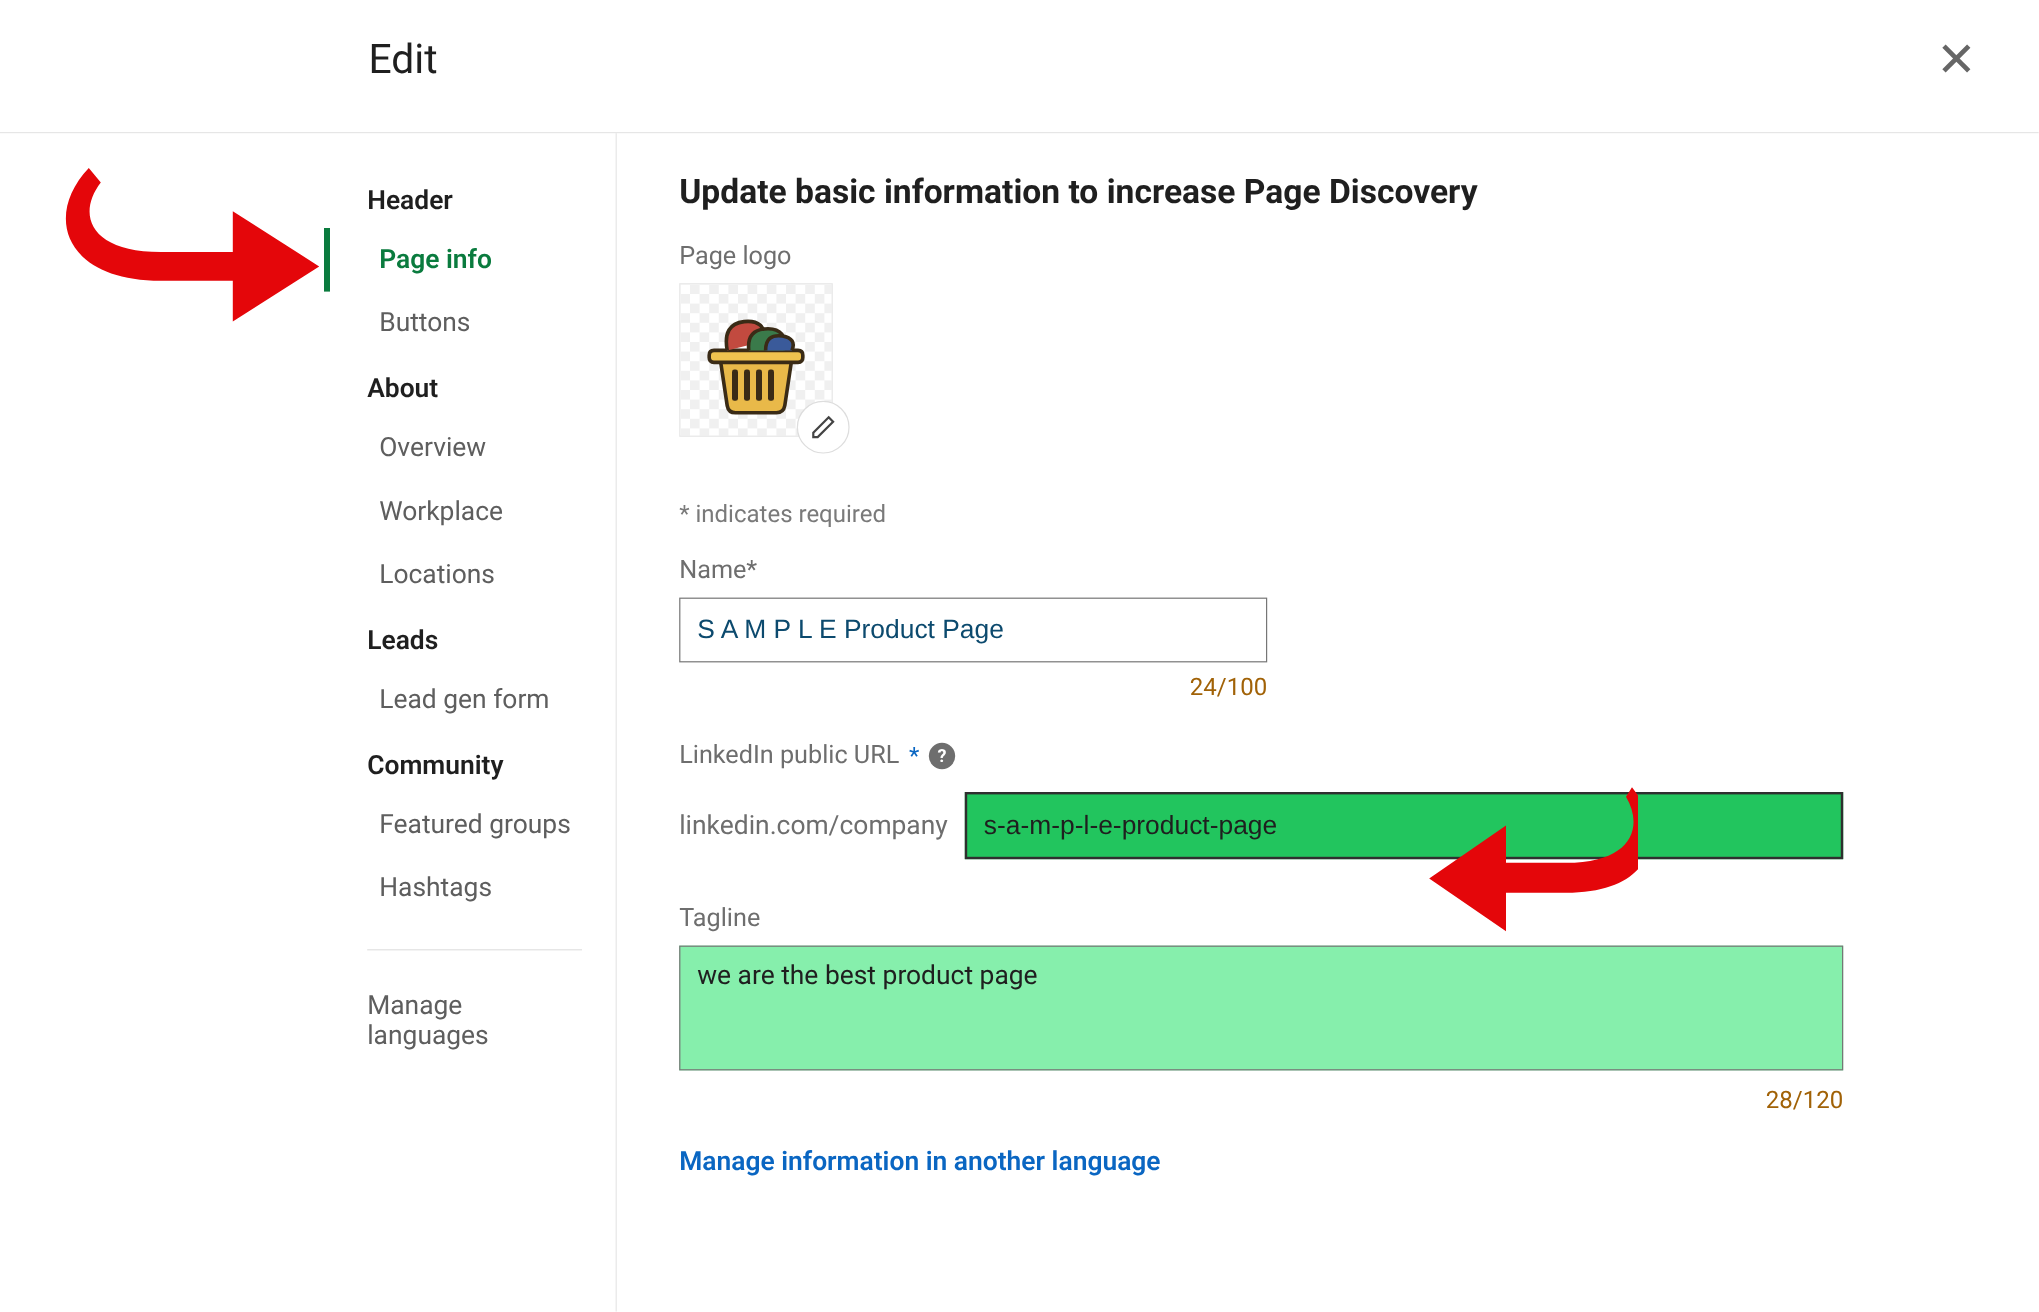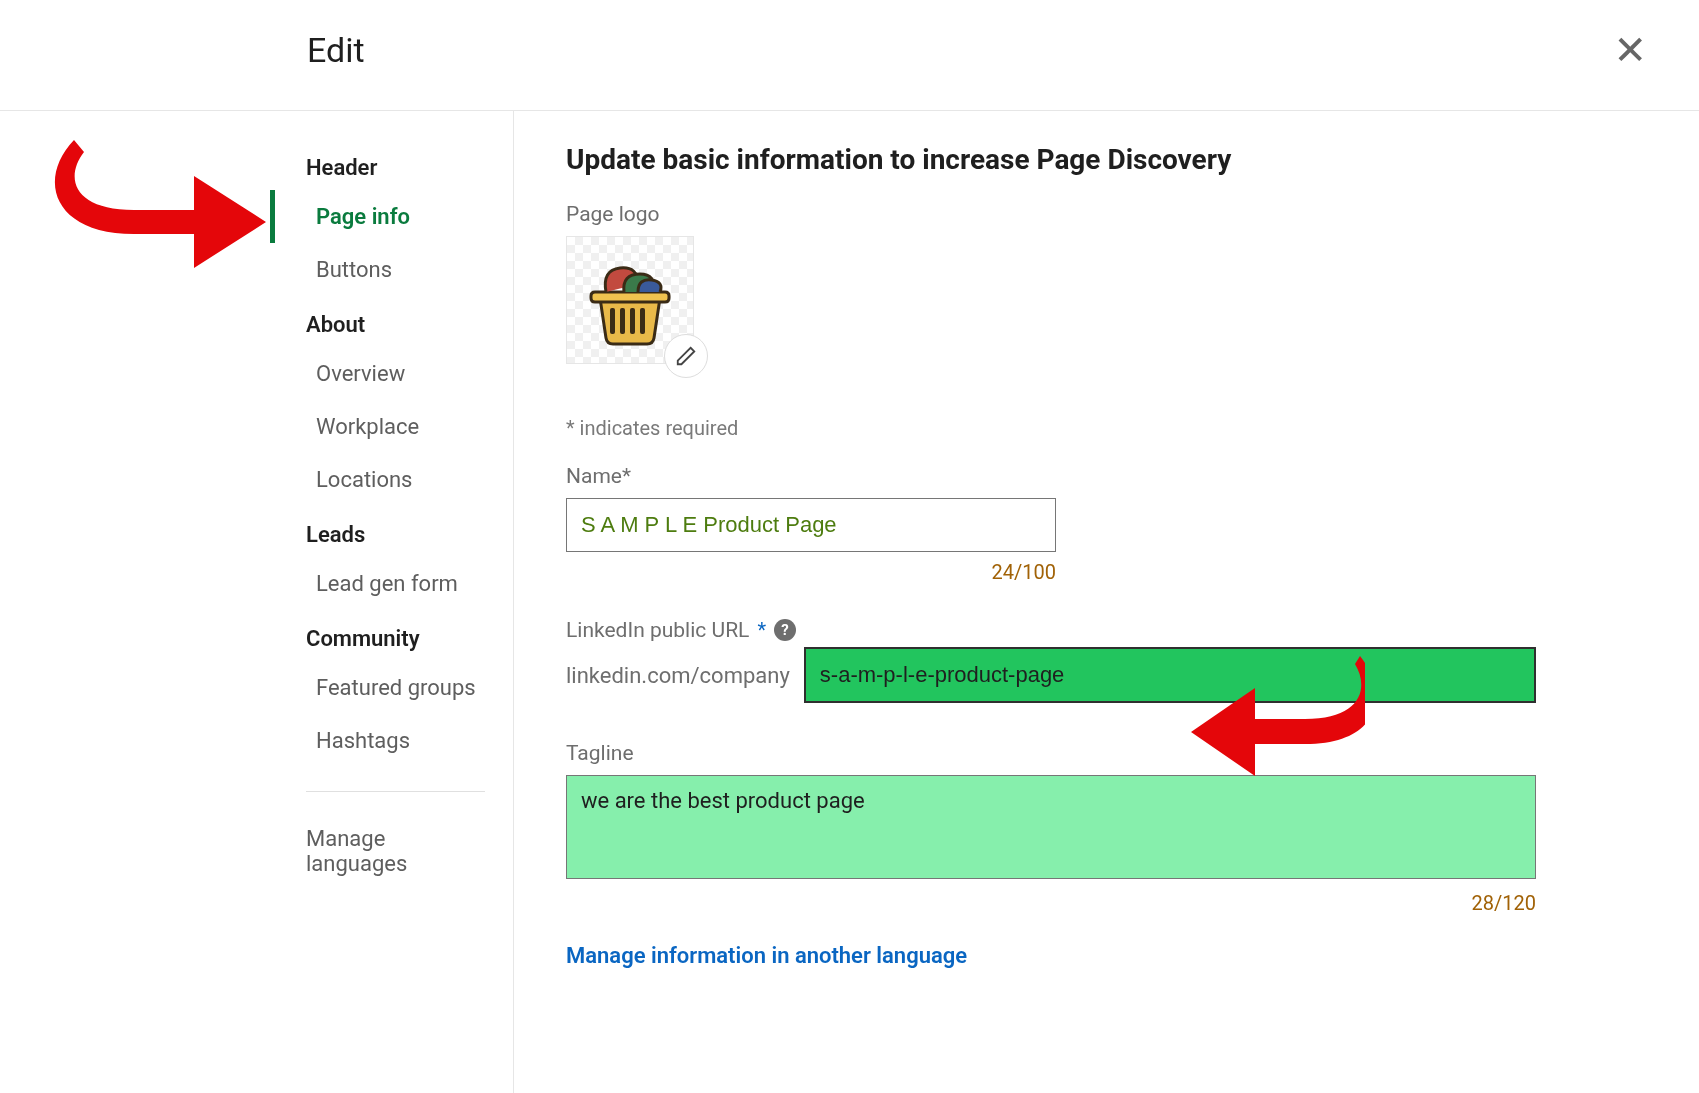--- a/index.html
+++ b/index.html
@@ -16,24 +16,24 @@
     .sidebar .manage-lang { font-size: 22px; color: #5e5e5e; padding: 20px 28px 14px 36px; cursor: pointer; display: block; }
     .main { flex: 1; padding: 32px 52px 40px 52px; min-width: 0; }
     .main h2 { font-size: 28px; font-weight: 700; color: #1f1f1f; margin-bottom: 26px; }
     .label-muted { font-size: 21px; color: #6e6e6e; margin-bottom: 10px; display: block; }
     .logo-wrap { position: relative; display: inline-block; margin-bottom: 14px; }
     .logo-box { width: 128px; height: 128px; border: 1px solid #e6e6e6; display: flex; align-items: center; justify-content: center; background: repeating-conic-gradient(#f0f0f0 0 25%, #fff 0 50%) 0 0/16px 16px; }
     .edit-pencil { position: absolute; right: -14px; bottom: -14px; width: 44px; height: 44px; border-radius: 50%; border: 1px solid #ddd; background: #fff; display: flex; align-items: center; justify-content: center; cursor: pointer; }
     .edit-pencil svg { width: 22px; height: 22px; }
     .req-note { font-size: 20px; color: #7a7a7a; margin: 38px 0 24px 0; }
     .field-label { font-size: 21px; color: #6e6e6e; margin-bottom: 10px; display: block; }
-    .text-input { width: 490px; height: 54px; border: 1px solid #767676; padding: 0 14px; font-size: 22px; color: #4d7c0f; background: #fff; }
+    .text-input { width: 490px; height: 54px; border: 1px solid #767676; padding: 0 14px; font-size: 22px; color: #0c4a6e; background: #fff; }
     .counter { font-size: 20px; color: #a16207; text-align: right; margin-top: 8px; }
     .counter-row-name { width: 490px; }
-    .url-label-row { display: flex; align-items: center; gap: 8px; margin-top: 34px; margin-bottom: 5px; }
+    .url-label-row { display: flex; align-items: center; gap: 8px; margin-top: 34px; margin-bottom: 18px; }
     .url-label { font-size: 21px; color: #6e6e6e; }
     .blue-star { color: #0a66c2; font-size: 20px; }
     .help-circle { width: 22px; height: 22px; border-radius: 50%; background: #6e6e6e; color: #fff; display: inline-flex; align-items: center; justify-content: center; font-size: 15px; font-weight: 700; cursor: pointer; }
     .url-row { display: flex; align-items: center; gap: 14px; max-width: 970px; }
     .url-prefix { font-size: 22px; color: #6e6e6e; white-space: nowrap; }
     .url-input { flex: 1; height: 56px; border: 2px solid #2f2f2f; padding: 0 14px; font-size: 22px; color: #1f1f1f; background: #22c55e; }
     .tagline-block { margin-top: 38px; max-width: 970px; }
     .tagline-area { width: 100%; height: 104px; border: 1px solid #767676; padding: 12px 14px; font-size: 22px; color: #1f1f1f; background: #86efac; resize: none; font-family: inherit; }
     .counter-row-tag { width: 100%; }
     .manage-link { color: #0a66c2; font-size: 22px; font-weight: 600; margin-top: 28px; display: inline-block; cursor: pointer; }

